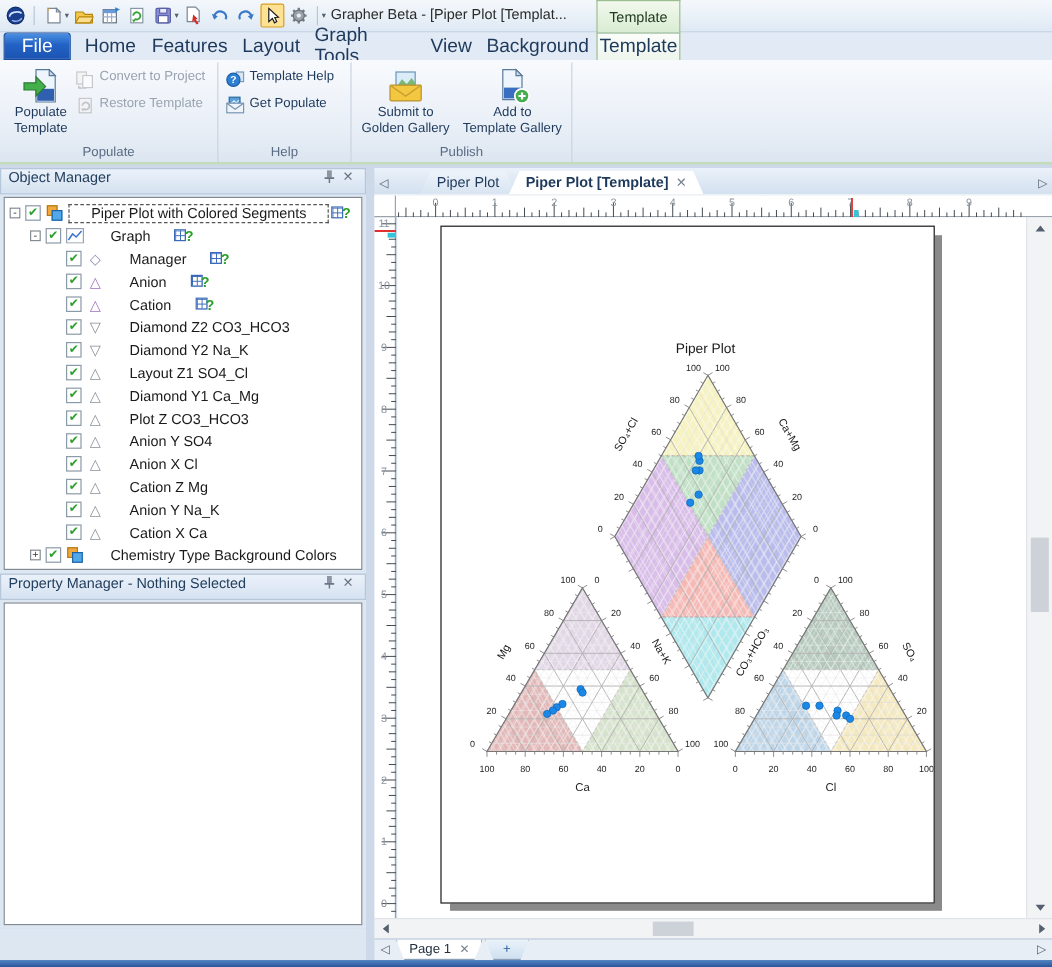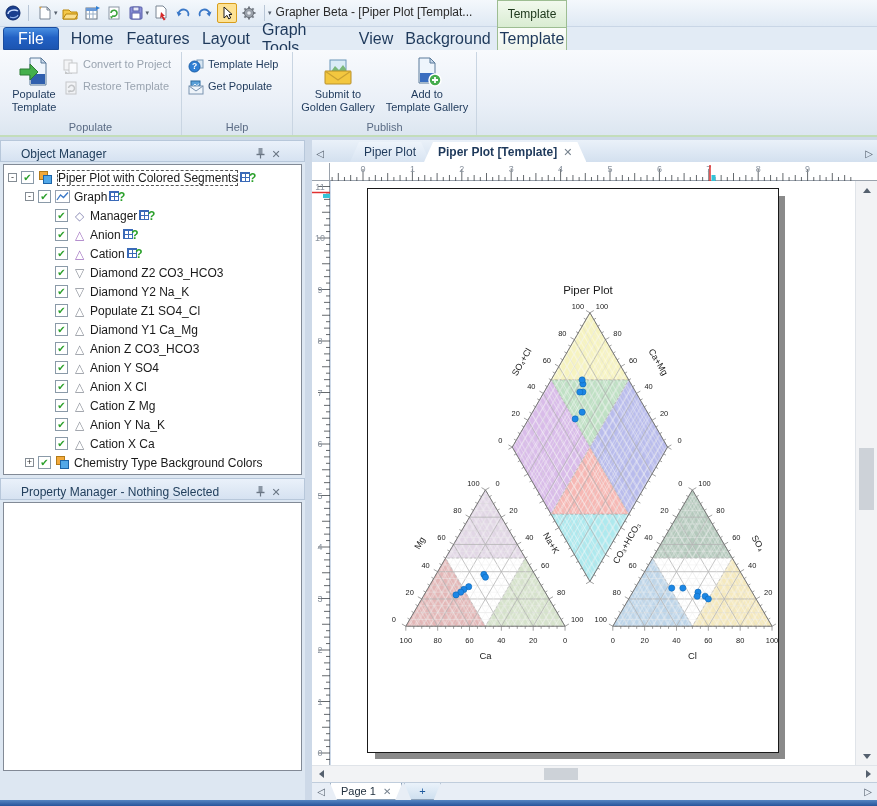--- a/index.html
+++ b/index.html
@@ -39,42 +39,42 @@
   .rgroup .glabel { position:absolute; bottom:2px; left:0; right:0; text-align:center; font-size:11px; color:#5a6b84; }
   .bigbtn { position:absolute; display:flex; flex-direction:column; align-items:center; gap:1px;
     font-size:11px; color:#1e395b; text-align:center; line-height:12px; padding-top:3px; }
   .smallbtn { position:absolute; height:20px; display:flex; gap:4px; font-size:11px; color:#1e395b; }
   .smallbtn.disabled { color:#9aa4b0; }
   .smallbtn.disabled svg { filter:grayscale(1) opacity(.55); }
 
   
   .panel { position:absolute; left:0; width:305px; background:#dde7f2; }
   .phead { height:22px; background:linear-gradient(#eaf1fa,#d6e2f1); border:1px solid #b7c7da;
-    display:flex; align-items:flex-end; padding:0 20px; font-size:12px; color:#23405e; }
+    display:flex; align-items:flex-start; padding:0 6px; font-size:12px; color:#23405e; }
   .phead .sp { flex:1; }
   .phead .pico { color:#6a7684; font-size:11px; width:16px; text-align:center; }
   .pbody { position:absolute; left:3px; right:3px; top:24px; bottom:3px; background:#fff; border:1px solid #828a96; overflow:hidden; }
   #object-manager { top:140px; height:338px; }
   #property-manager { top:478px; height:296px; }
   .left-strip { position:absolute; left:0; top:774px; width:305px; height:26px; background:#dde7f2; }
 
   
   .trow { display:flex; align-items:center; height:19px; white-space:nowrap; }
   .exp { width:9px; height:9px; border:1px solid #848c94; background:#fff; font-size:9px; line-height:7px;
     text-align:center; color:#333; margin-right:4px; flex:none; }
   .expspace { width:13px; flex:none; }
   .cb { width:13px; height:13px; border:1px solid #8a9aa8; background:#fff; color:#2ca02c; font-size:10px;
     line-height:11px; text-align:center; margin-right:4px; flex:none; }
   .gl { width:15px; text-align:center; font-size:12px; margin-right:3px; flex:none; }
   .ic-layers { position:relative; width:16px; height:14px; margin-right:3px; flex:none; }
   .ic-layers i { position:absolute; width:9px; height:9px; }
   .ic-layers .sq1 { left:1px; top:0; background:#f2a93b; border:1px solid #b27a18; }
   .ic-layers .sq2 { left:5px; top:4px; background:#52a8e8; border:1px solid #1c64a8; }
   .ic-graph { width:16px; margin-right:3px; flex:none; display:inline-flex; }
-  .tlabel { font-size:12px; color:#1a1a1a; padding:0 0; }
+  .tlabel { font-size:12px; color:#1a1a1a; padding:0 18px; }
   .tlabel.selected { border:1px dashed #555; }
   .badge { position:relative; width:16px; height:14px; margin-left:2px; flex:none; }
   .badge .bgrid { position:absolute; left:0; top:1px; width:10px; height:10px; background:
     linear-gradient(#dceafc,#dceafc); border:1px solid #3a6ab8;
     background-image:linear-gradient(#3a6ab8 1px,transparent 1px),linear-gradient(90deg,#3a6ab8 1px,transparent 1px);
     background-size:4px 4px; }
   .badge b { position:absolute; right:0; top:0; color:#2aa02a; font-size:12px; line-height:14px; }
 
   
   .doctabs { position:absolute; left:312px; top:140px; width:565px; height:23px;
@@ -388,35 +388,35 @@
           <span class="expspace"></span>
           <span class="cb">✔</span>
           <span class="gl" style="color:#8a8f98">▽</span>
           <span class="tlabel">Diamond Y2 Na_K</span>
         </div>
         <div class="trow">
           <span style="width:38px;flex:none"></span>
           <span class="expspace"></span>
           <span class="cb">✔</span>
           <span class="gl" style="color:#8a8f98">△</span>
-          <span class="tlabel">Populate Z1 SO4_Cl</span>
+          <span class="tlabel">Layout Z1 SO4_Cl</span>
         </div>
         <div class="trow">
           <span style="width:38px;flex:none"></span>
           <span class="expspace"></span>
           <span class="cb">✔</span>
           <span class="gl" style="color:#8a8f98">△</span>
           <span class="tlabel">Diamond Y1 Ca_Mg</span>
         </div>
         <div class="trow">
           <span style="width:38px;flex:none"></span>
           <span class="expspace"></span>
           <span class="cb">✔</span>
           <span class="gl" style="color:#8a8f98">△</span>
-          <span class="tlabel">Anion Z CO3_HCO3</span>
+          <span class="tlabel">Plot Z CO3_HCO3</span>
         </div>
         <div class="trow">
           <span style="width:38px;flex:none"></span>
           <span class="expspace"></span>
           <span class="cb">✔</span>
           <span class="gl" style="color:#8a8f98">△</span>
           <span class="tlabel">Anion Y SO4</span>
         </div>
         <div class="trow">
           <span style="width:38px;flex:none"></span>

